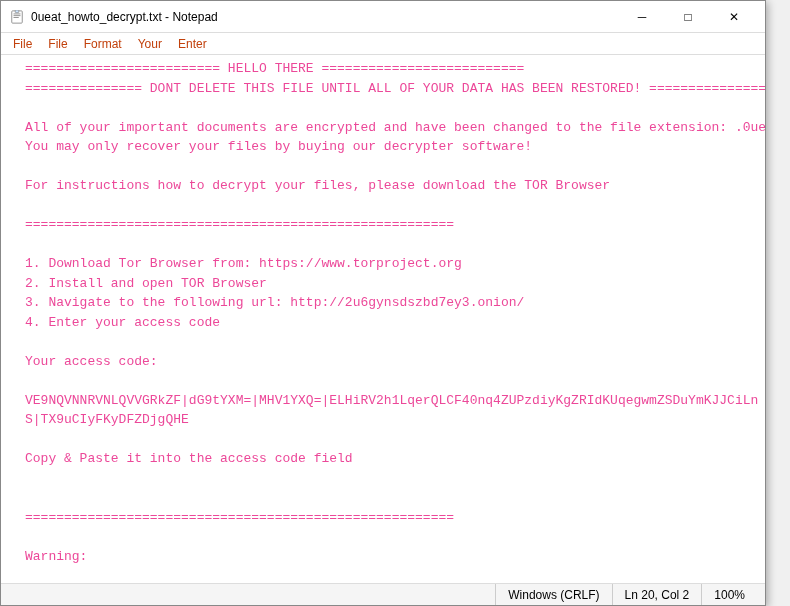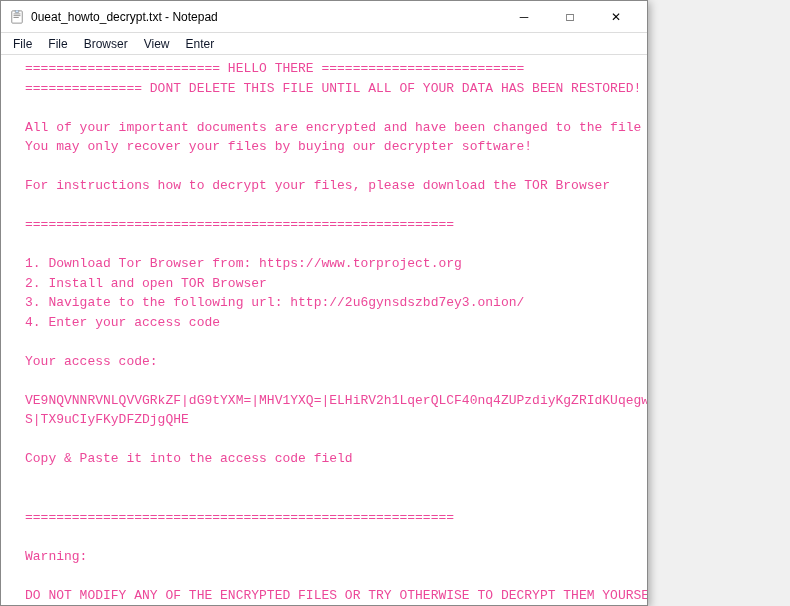--- a/index.html
+++ b/index.html
@@ -11,21 +11,21 @@
     body {
       font-family: 'Courier New', Courier, monospace;
       font-size: 13px;
       background: #f0f0f0;
       width: 790px;
       height: 606px;
       overflow: hidden;
     }
 
     .window {
-      width: 648px;
+      width: 766px;
       height: 606px;
       background: #fff;
       display: flex;
       flex-direction: column;
       border: 1px solid #888;
       box-shadow: 2px 2px 8px rgba(0,0,0,0.3);
     }
 
     
     .title-bar {
@@ -87,21 +87,21 @@
       align-items: center;
       padding: 0 4px;
       border-bottom: 1px solid #ddd;
       font-family: 'Segoe UI', Arial, sans-serif;
       font-size: 12px;
     }
 
     .menu-item {
       padding: 2px 8px;
       cursor: pointer;
-      color: #0f172a;
+      color: #c2410c;
     }
 
     
     .content-wrapper {
       flex: 1;
       display: flex;
       overflow: hidden;
       position: relative;
     }
 
@@ -209,22 +209,22 @@
     <div class="title-bar-controls">
       <button class="title-btn">─</button>
       <button class="title-btn">□</button>
       <button class="title-btn close-btn">✕</button>
     </div>
   </div>
 
   <div class="menu-bar">
     <span class="menu-item">File</span>
     <span class="menu-item">File</span>
-    <span class="menu-item">Browser</span>
-    <span class="menu-item">View</span>
+    <span class="menu-item">Format</span>
+    <span class="menu-item">Your</span>
     <span class="menu-item">Enter</span>
   </div>
 
   <div class="content-wrapper">
     <div class="watermark">
       <span class="watermark-text">0<br>u<br>e<br>a<br>t</span>
     </div>
     <textarea class="text-area" spellcheck="false" style="">========================= HELLO THERE ==========================
 =============== DONT DELETE THIS FILE UNTIL ALL OF YOUR DATA HAS BEEN RESTORED! ===============
 
@@ -249,14 +249,20 @@
 
 
 =======================================================
 
 Warning:
 
 DO NOT MODIFY ANY OF THE ENCRYPTED FILES OR TRY OTHERWISE TO DECRYPT THEM YOURSELF
 YOU RISK DAMAGING THE FILES AND YOU WILL LOOSE YOUR FILES FOREVER!</textarea>
   </div>
 
+  <div class="status-bar">
+    <div class="status-section"></div>
+    <div class="status-section">Windows (CRLF)</div>
+    <div class="status-section">Ln 20, Col 2</div>
+    <div class="status-section">100%</div>
+  </div>
 
 </div>
 
 </body></html>

